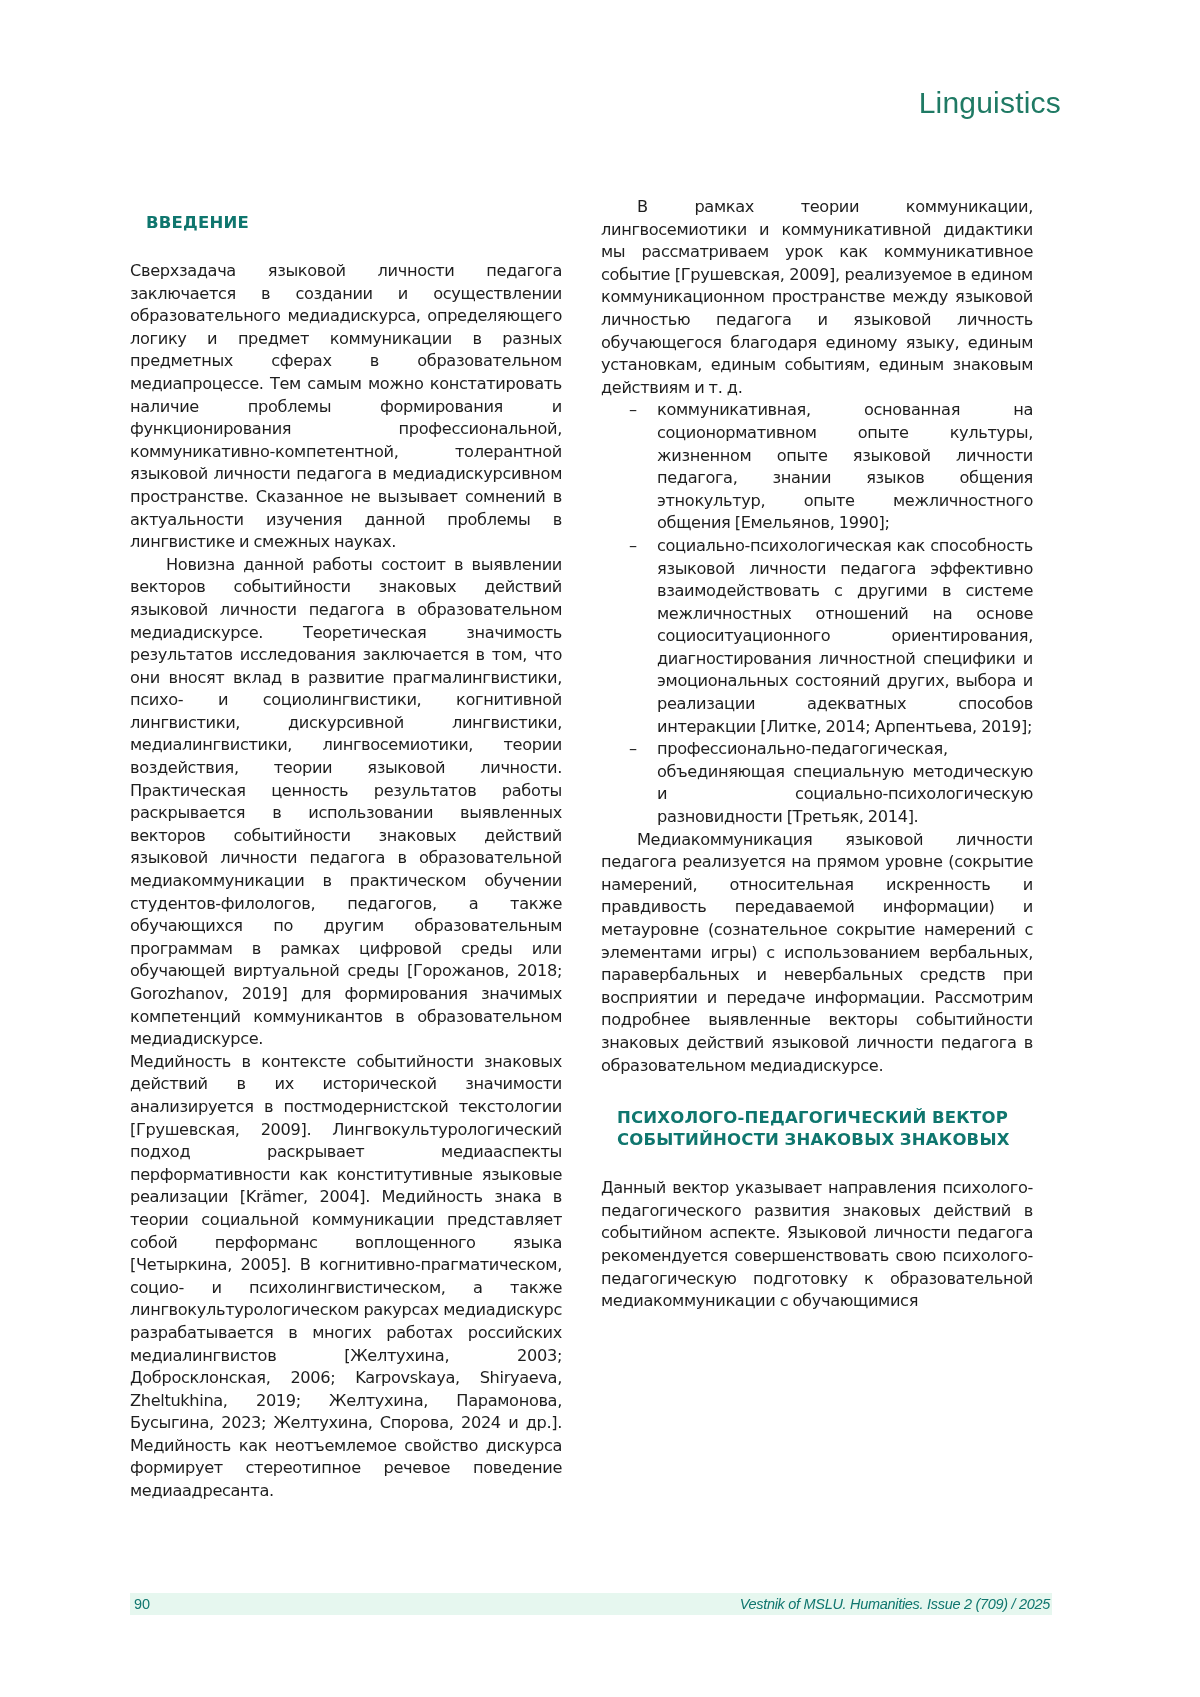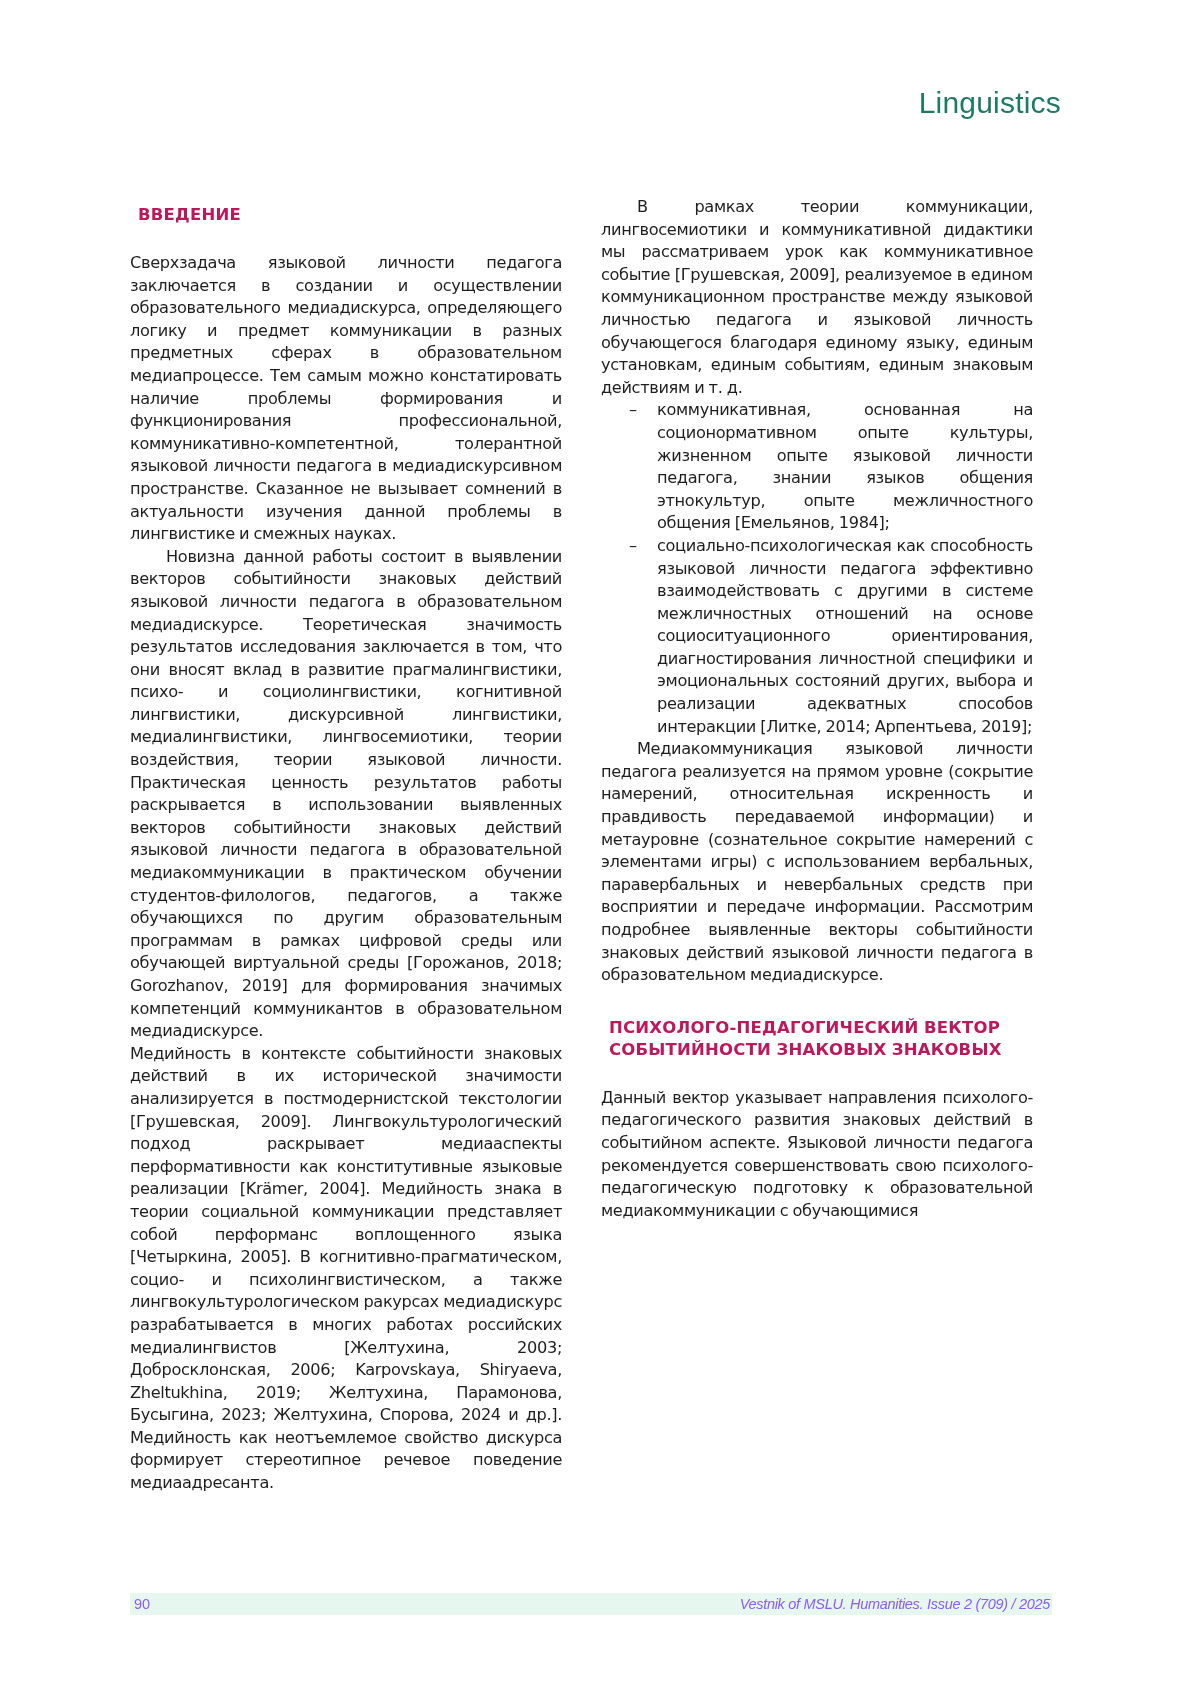--- a/index.html
+++ b/index.html
@@ -15,60 +15,61 @@
     .col {
       position: absolute; top: 196px; width: 432px;
       font-size: 16.2px; line-height: 22.6px; text-align: justify;
       hyphens: manual; letter-spacing: -0.35px; word-spacing: -0.5px;
     }
     .col.left { left: 130px; }
     .col.right { left: 601px; width: 432px; }
     .col p { margin: 0; }
     .col p.indent { text-indent: 36px; }
     h2 {
-      margin: 8px; font-family: "DejaVu Sans", sans-serif; font-weight: bold;
-      color: #be185d; font-size: 16.5px; line-height: 22px; letter-spacing: 0.2px;
+      margin: 16px; font-family: "DejaVu Sans", sans-serif; font-weight: bold;
+      color: #0f766e; font-size: 16.5px; line-height: 22px; letter-spacing: 0.2px;
       text-align: left;
     }
     h2.h-intro { margin-bottom: 26px; }
     h2.h-main { margin-top: 30px; margin-bottom: 26px; }
     h2.h-vector { margin-top: 30px; margin-bottom: 26px; }
     ul.dash {
       list-style: none; margin: 0; padding: 0 0 0 56px;
     }
     ul.dash li { position: relative; }
     ul.dash li::before {
       content: "–"; position: absolute; left: -28px; top: 0;
     }
     .footer {
       position: absolute; left: 130px; top: 1593px; width: 922px; height: 22px;
       background: #e6f7ef;
       font-family: "Liberation Sans", sans-serif; font-size: 14.5px;
-      line-height: 22px; color: #8b5cf6;
+      line-height: 22px; color: #0f766e;
     }
     .footer .page-num { position: absolute; left: 4px; top: 0; }
     .footer .journal { position: absolute; right: 2px; top: 0; font-style: italic; letter-spacing: -0.3px; }
   </style>
 </head>
 <body>
 
 <div class="section-label">Linguistics</div>
 
 <div class="col left">
   <h2 class="h-intro">ВВЕДЕНИЕ</h2>
   <p>Сверхзадача языковой личности педагога заключается в создании и осуществлении образовательного медиадискурса, определяющего логику и предмет коммуникации в разных предметных сферах в образовательном медиапроцессе. Тем самым можно констатировать наличие проблемы формирования и функционирования профессиональной, коммуникативно-компетентной, толерантной языковой личности педагога в медиадискурсивном пространстве. Сказанное не вызывает сомнений в актуальности изучения данной проблемы в лингвистике и смежных науках.</p>
   <p class="indent">Новизна данной работы состоит в выявлении векторов событийности знаковых действий языковой личности педагога в образовательном медиадискурсе. Теоретическая значимость результатов исследования заключается в том, что они вносят вклад в развитие прагмалингвистики, психо- и социолингвистики, когнитивной лингвистики, дискурсивной лингвистики, медиалингвистики, лингвосемиотики, теории воздействия, теории языковой личности. Практическая ценность результатов работы раскрывается в использовании выявленных векторов событийности знаковых действий языковой личности педагога в образовательной медиакоммуникации в практическом обучении студентов-филологов, педагогов, а также обучающихся по другим образовательным программам в рамках цифровой среды или обучающей виртуальной среды [Горожанов, 2018; Gorozhanov, 2019] для формирования значимых компетенций коммуникантов в образовательном медиадискурсе.</p>
   <p>Медийность в контексте событийности знаковых действий в их исторической значимости анализируется в постмодернистской текстологии [Грушевская, 2009]. Лингвокультурологический подход раскрывает медиааспекты перформативности как конститутивные языковые реализации [Krämer, 2004]. Медийность знака в теории социальной коммуникации представляет собой перформанс воплощенного языка [Четыркина, 2005]. В когнитивно-прагматическом, социо- и психолингвистическом, а также лингвокультурологическом ракурсах медиадискурс разрабатывается в многих работах российских медиалингвистов [Желтухина, 2003; Добросклонская, 2006; Karpovskaya, Shiryaeva, Zheltukhina, 2019; Желтухина, Парамонова, Бусыгина, 2023; Желтухина, Спорова, 2024 и др.]. Медийность как неотъемлемое свойство дискурса формирует стереотипное речевое поведение медиаадресанта.</p>
 </div>
 
 <div class="col right">
   <p class="indent">В рамках теории коммуникации, лингвосемиотики и коммуникативной дидактики мы рассматриваем урок как коммуникативное событие [Грушевская, 2009], реализуемое в едином коммуникационном пространстве между языковой личностью педагога и языковой личность обучающегося благодаря единому языку, единым установкам, единым событиям, единым знаковым действиям и т. д.</p>
   <ul class="dash">
-    <li>коммуникативная, основанная на соционормативном опыте культуры, жизненном опыте языковой личности педагога, знании языков общения этнокультур, опыте межличностного общения [Емельянов, 1984];</li>
+    <li>коммуникативная, основанная на соционормативном опыте культуры, жизненном опыте языковой личности педагога, знании языков общения этнокультур, опыте межличностного общения [Емельянов, 1990];</li>
     <li>социально-психологическая как способность языковой личности педагога эффективно взаимодействовать с другими в системе межличностных отношений на основе социоситуационного ориентирования, диагностирования личностной специфики и эмоциональных состояний других, выбора и реализации адекватных способов интеракции [Литке, 2014; Арпентьева, 2019];</li>
+    <li>профессионально-педагогическая, объединяющая специальную методическую и социально-психологическую разновидности [Третьяк, 2014].</li>
   </ul>
   <p class="indent">Медиакоммуникация языковой личности педагога реализуется на прямом уровне (сокрытие намерений, относительная искренность и правдивость передаваемой информации) и метауровне (сознательное сокрытие намерений с элементами игры) с использованием вербальных, паравербальных и невербальных средств при восприятии и передаче информации. Рассмотрим подробнее выявленные векторы событийности знаковых действий языковой личности педагога в образовательном медиадискурсе.</p>
   <h2 class="h-vector">ПСИХОЛОГО-ПЕДАГОГИЧЕСКИЙ ВЕКТОР СОБЫТИЙНОСТИ ЗНАКОВЫХ ЗНАКОВЫХ</h2>
   <p>Данный вектор указывает направления психолого-педагогического развития знаковых действий в событийном аспекте. Языковой личности педагога рекомендуется совершенствовать свою психолого-педагогическую подготовку к образовательной медиакоммуникации с обучающимися</p>
 </div>
 
 <div class="footer">
   <span class="page-num">90</span>
   <span class="journal">Vestnik of MSLU. Humanities. Issue 2 (709) / 2025</span>
 </div>

